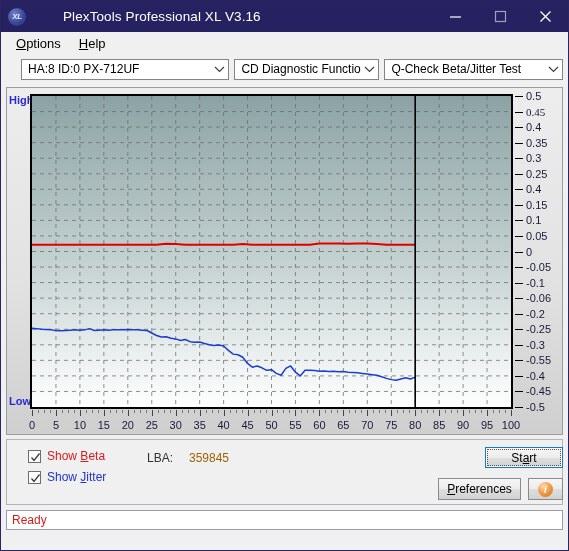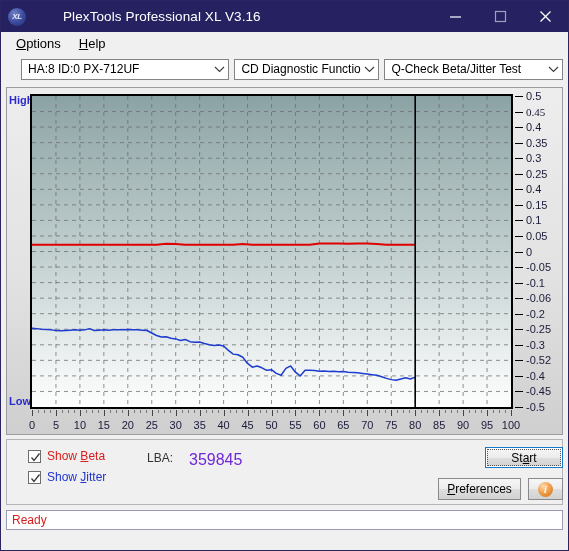--- a/index.html
+++ b/index.html
@@ -207,21 +207,21 @@
   .chklabel u { text-decoration: underline; }
   #lbl-beta { color: #d81c1c; }
   #lbl-jitter { color: #2233cc; }
 
   #lba-label {
     position: absolute; left: 140px; top: 11px;
     font-size: 12px; color: #333;
   }
   #lba-value {
     position: absolute; left: 182px; top: 11px;
-    font-size: 16px; color: #6d28d9;
+    font-size: 12px; color: #a16207;
   }
 
   .btn {
     position: absolute;
     background: linear-gradient(to bottom, #f6f6f6 0%, #ececec 50%, #dedede 51%, #d2d2d2 100%);
     border: 1px solid #8a8a8a;
     font-size: 12px;
     display: flex; align-items: center; justify-content: center;
     color: #000;
     cursor: default;
@@ -402,21 +402,21 @@
         <div class="ytick" style="top: 194.6px;">-0.1</div>
         <div class="ytickmark" style="top: 210.15px;"></div>
         <div class="ytick" style="top: 210.15px;">-0.06</div>
         <div class="ytickmark" style="top: 225.7px;"></div>
         <div class="ytick" style="top: 225.7px;">-0.2</div>
         <div class="ytickmark" style="top: 241.25px;"></div>
         <div class="ytick" style="top: 241.25px;">-0.25</div>
         <div class="ytickmark" style="top: 256.8px;"></div>
         <div class="ytick" style="top: 256.8px;">-0.3</div>
         <div class="ytickmark" style="top: 272.35px;"></div>
-        <div class="ytick" style="top: 272.35px;">-0.52</div>
+        <div class="ytick" style="top: 272.35px;">-0.55</div>
         <div class="ytickmark" style="top: 287.9px;"></div>
         <div class="ytick" style="top: 287.9px;">-0.4</div>
         <div class="ytickmark" style="top: 303.45px;"></div>
         <div class="ytick" style="top: 303.45px;">-0.45</div>
         <div class="ytickmark" style="top: 319px;"></div>
         <div class="ytick" style="top: 319px;">-0.5</div>
       </div>
     <div id="xaxis">
         <div class="xtickmark" style="left: 2px;"></div>
         <div class="xtick" style="left: 2px;">0</div>

